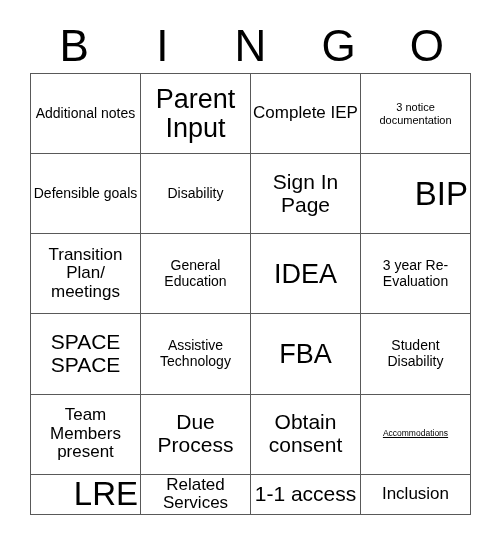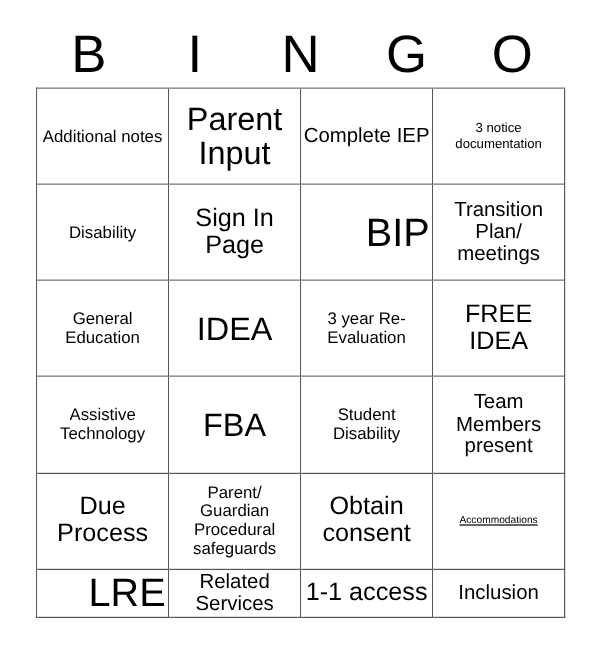--- a/index.html
+++ b/index.html
@@ -112,20 +112,23 @@
       </div>
     <div class="cell">
         <span class="cell-text fs-xxl">Parent Input</span>
       </div>
     <div class="cell">
         <span class="cell-text fs-lg">Complete IEP</span>
       </div>
     <div class="cell">
         <span class="cell-text fs-sm">3 notice documentation</span>
       </div>
+    <div class="cell">
+        <span class="cell-text fs-md">Defensible goals</span>
+      </div>
 
     <div class="cell">
         <span class="cell-text fs-md">Disability</span>
       </div>
     <div class="cell">
         <span class="cell-text fs-xl">Sign In Page</span>
       </div>
     <div class="cell">
         <span class="cell-text fs-huge">BIP</span>
       </div>
@@ -136,40 +139,37 @@
         <span class="cell-text fs-md">General Education</span>
       </div>
 
     <div class="cell">
         <span class="cell-text fs-xxl">IDEA</span>
       </div>
     <div class="cell">
         <span class="cell-text fs-md">3 year Re-Evaluation</span>
       </div>
     <div class="cell">
-        <span class="cell-text fs-xl">FREE IDEA</span>
+        <span class="cell-text fs-xl">SPACE SPACE</span>
       </div>
     <div class="cell">
         <span class="cell-text fs-md">Assistive Technology</span>
       </div>
     <div class="cell">
         <span class="cell-text fs-xxl">FBA</span>
       </div>
 
     <div class="cell">
         <span class="cell-text fs-md">Student Disability</span>
       </div>
     <div class="cell">
         <span class="cell-text fs-lg">Team Members present</span>
       </div>
     <div class="cell">
         <span class="cell-text fs-xl">Due Process</span>
-      </div>
-    <div class="cell">
-        <span class="cell-text fs-md">Parent/ Guardian Procedural safeguards</span>
       </div>
     <div class="cell">
         <span class="cell-text fs-xl">Obtain consent</span>
       </div>
 
     <div class="cell">
         <span class="cell-text fs-xs">Accommodations</span>
       </div>
     <div class="cell">
         <span class="cell-text fs-huge">LRE</span>

